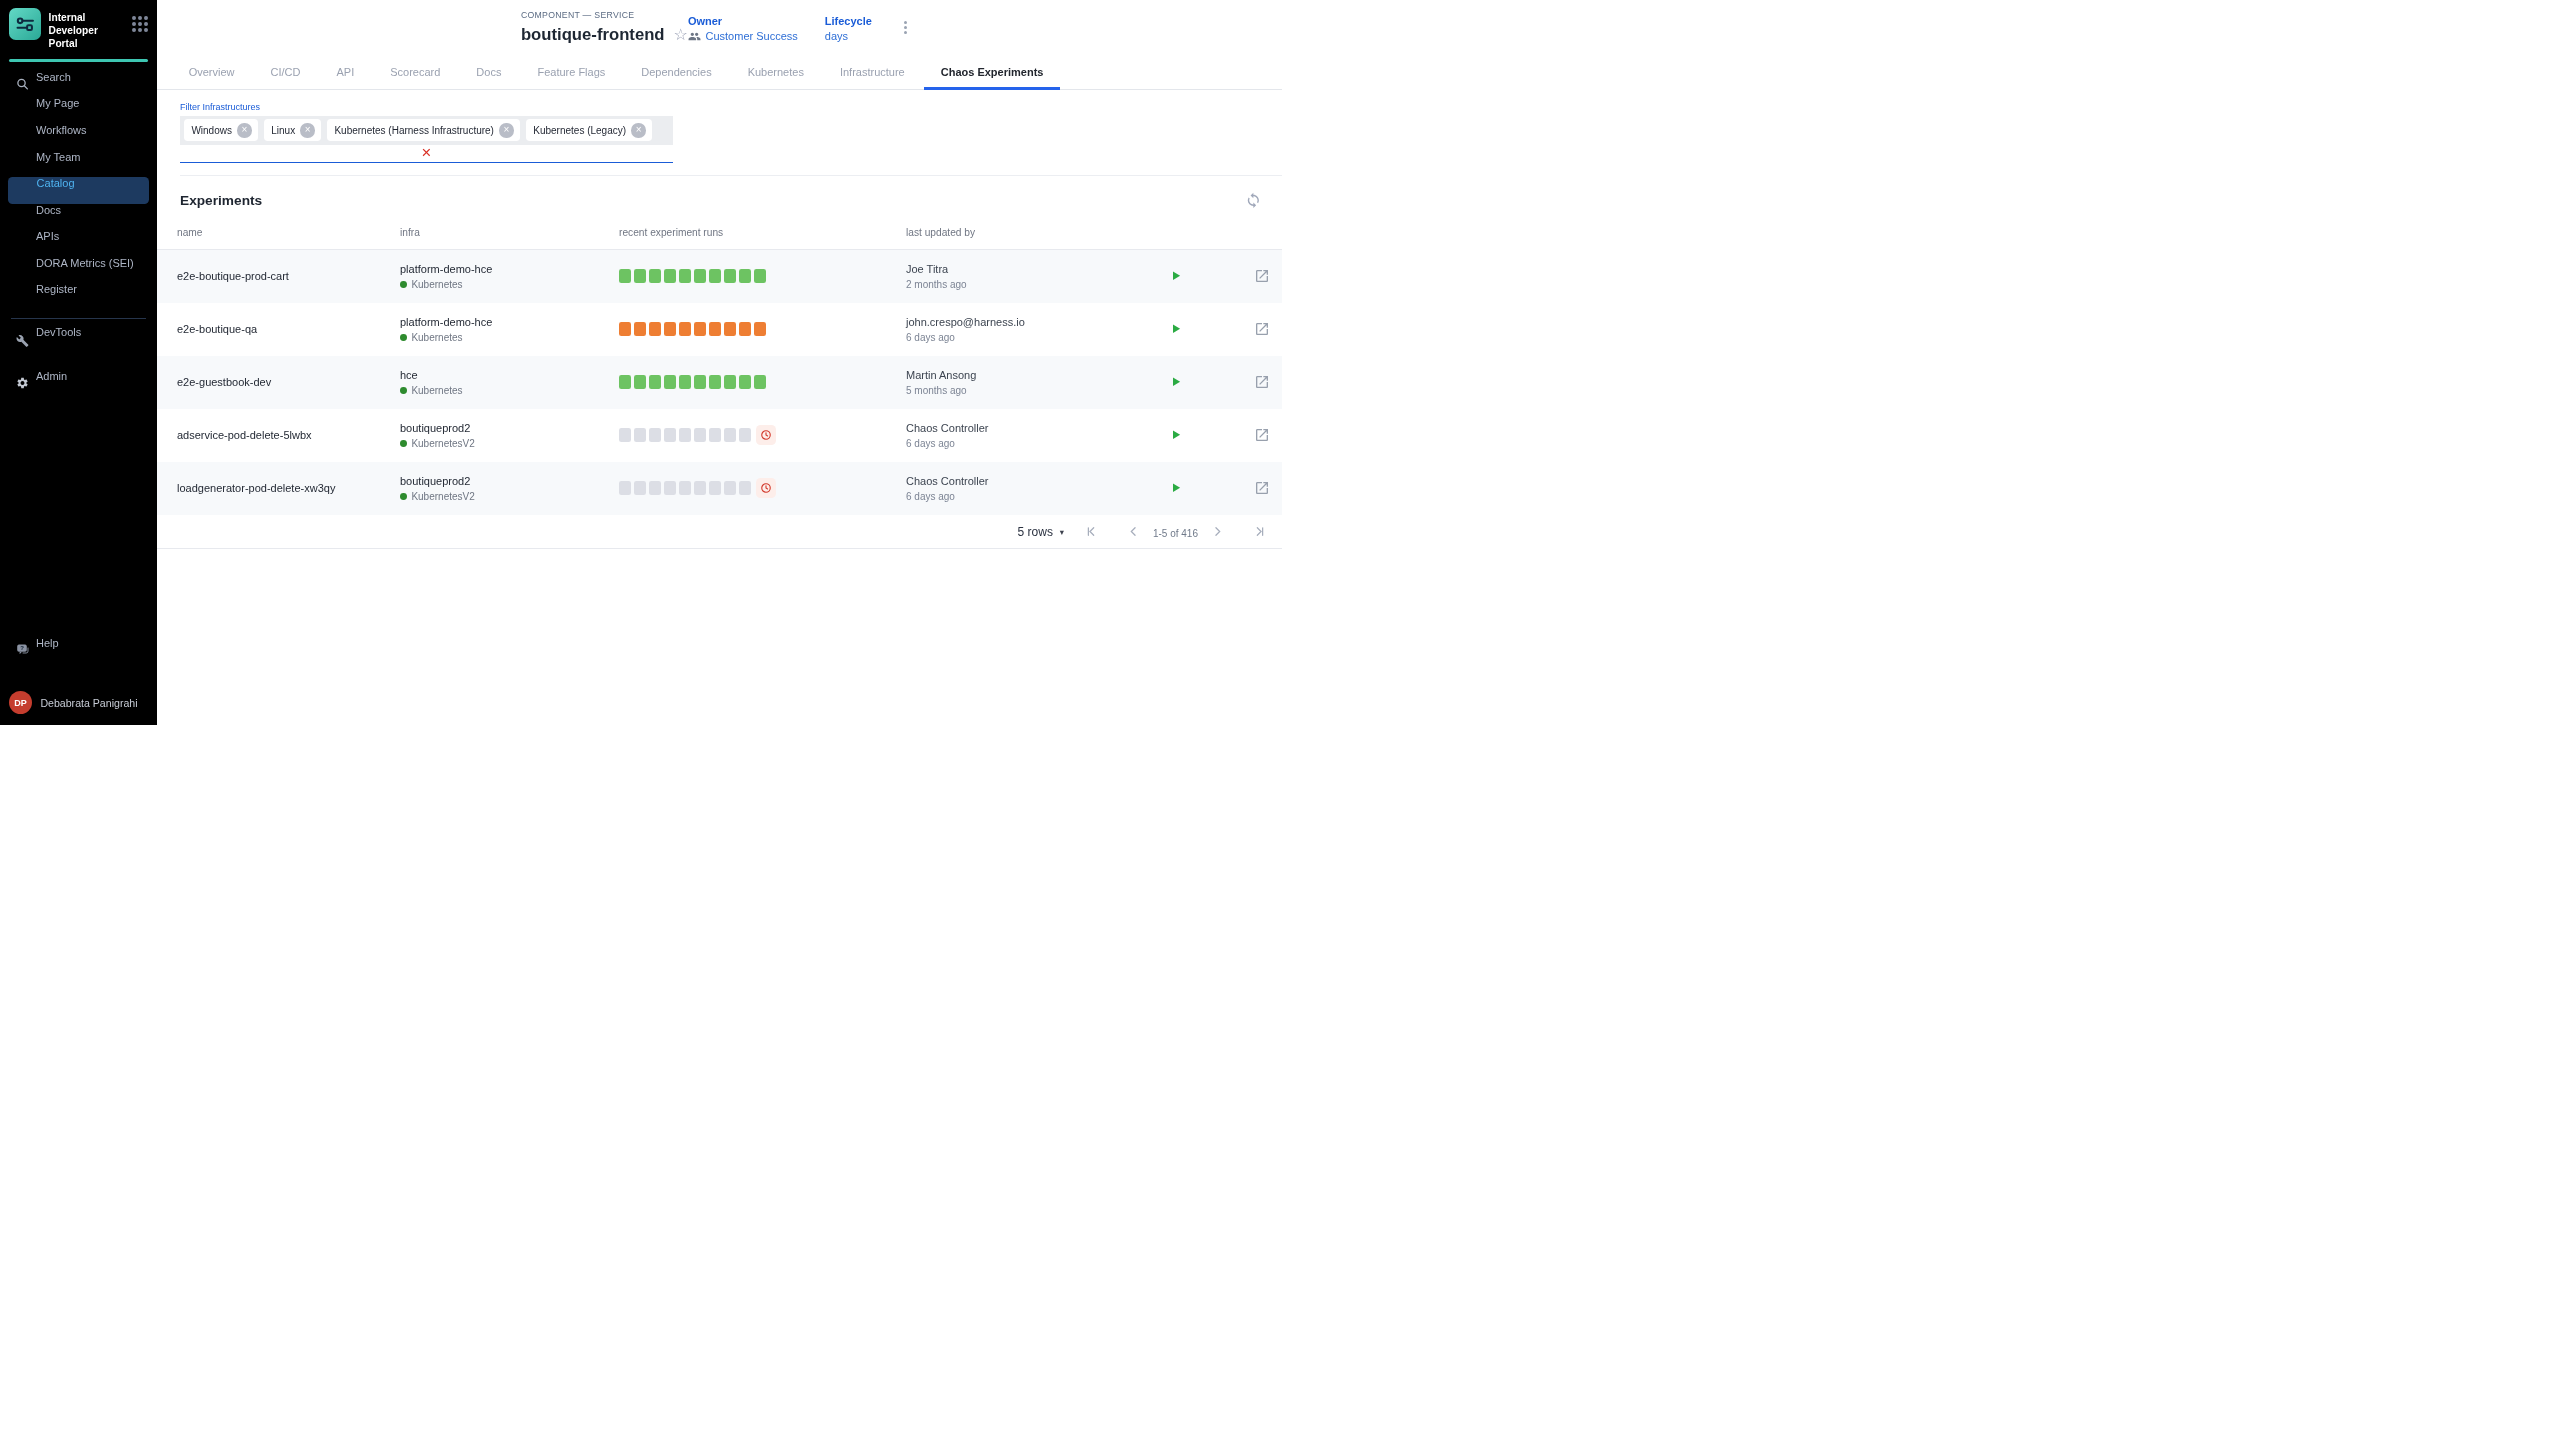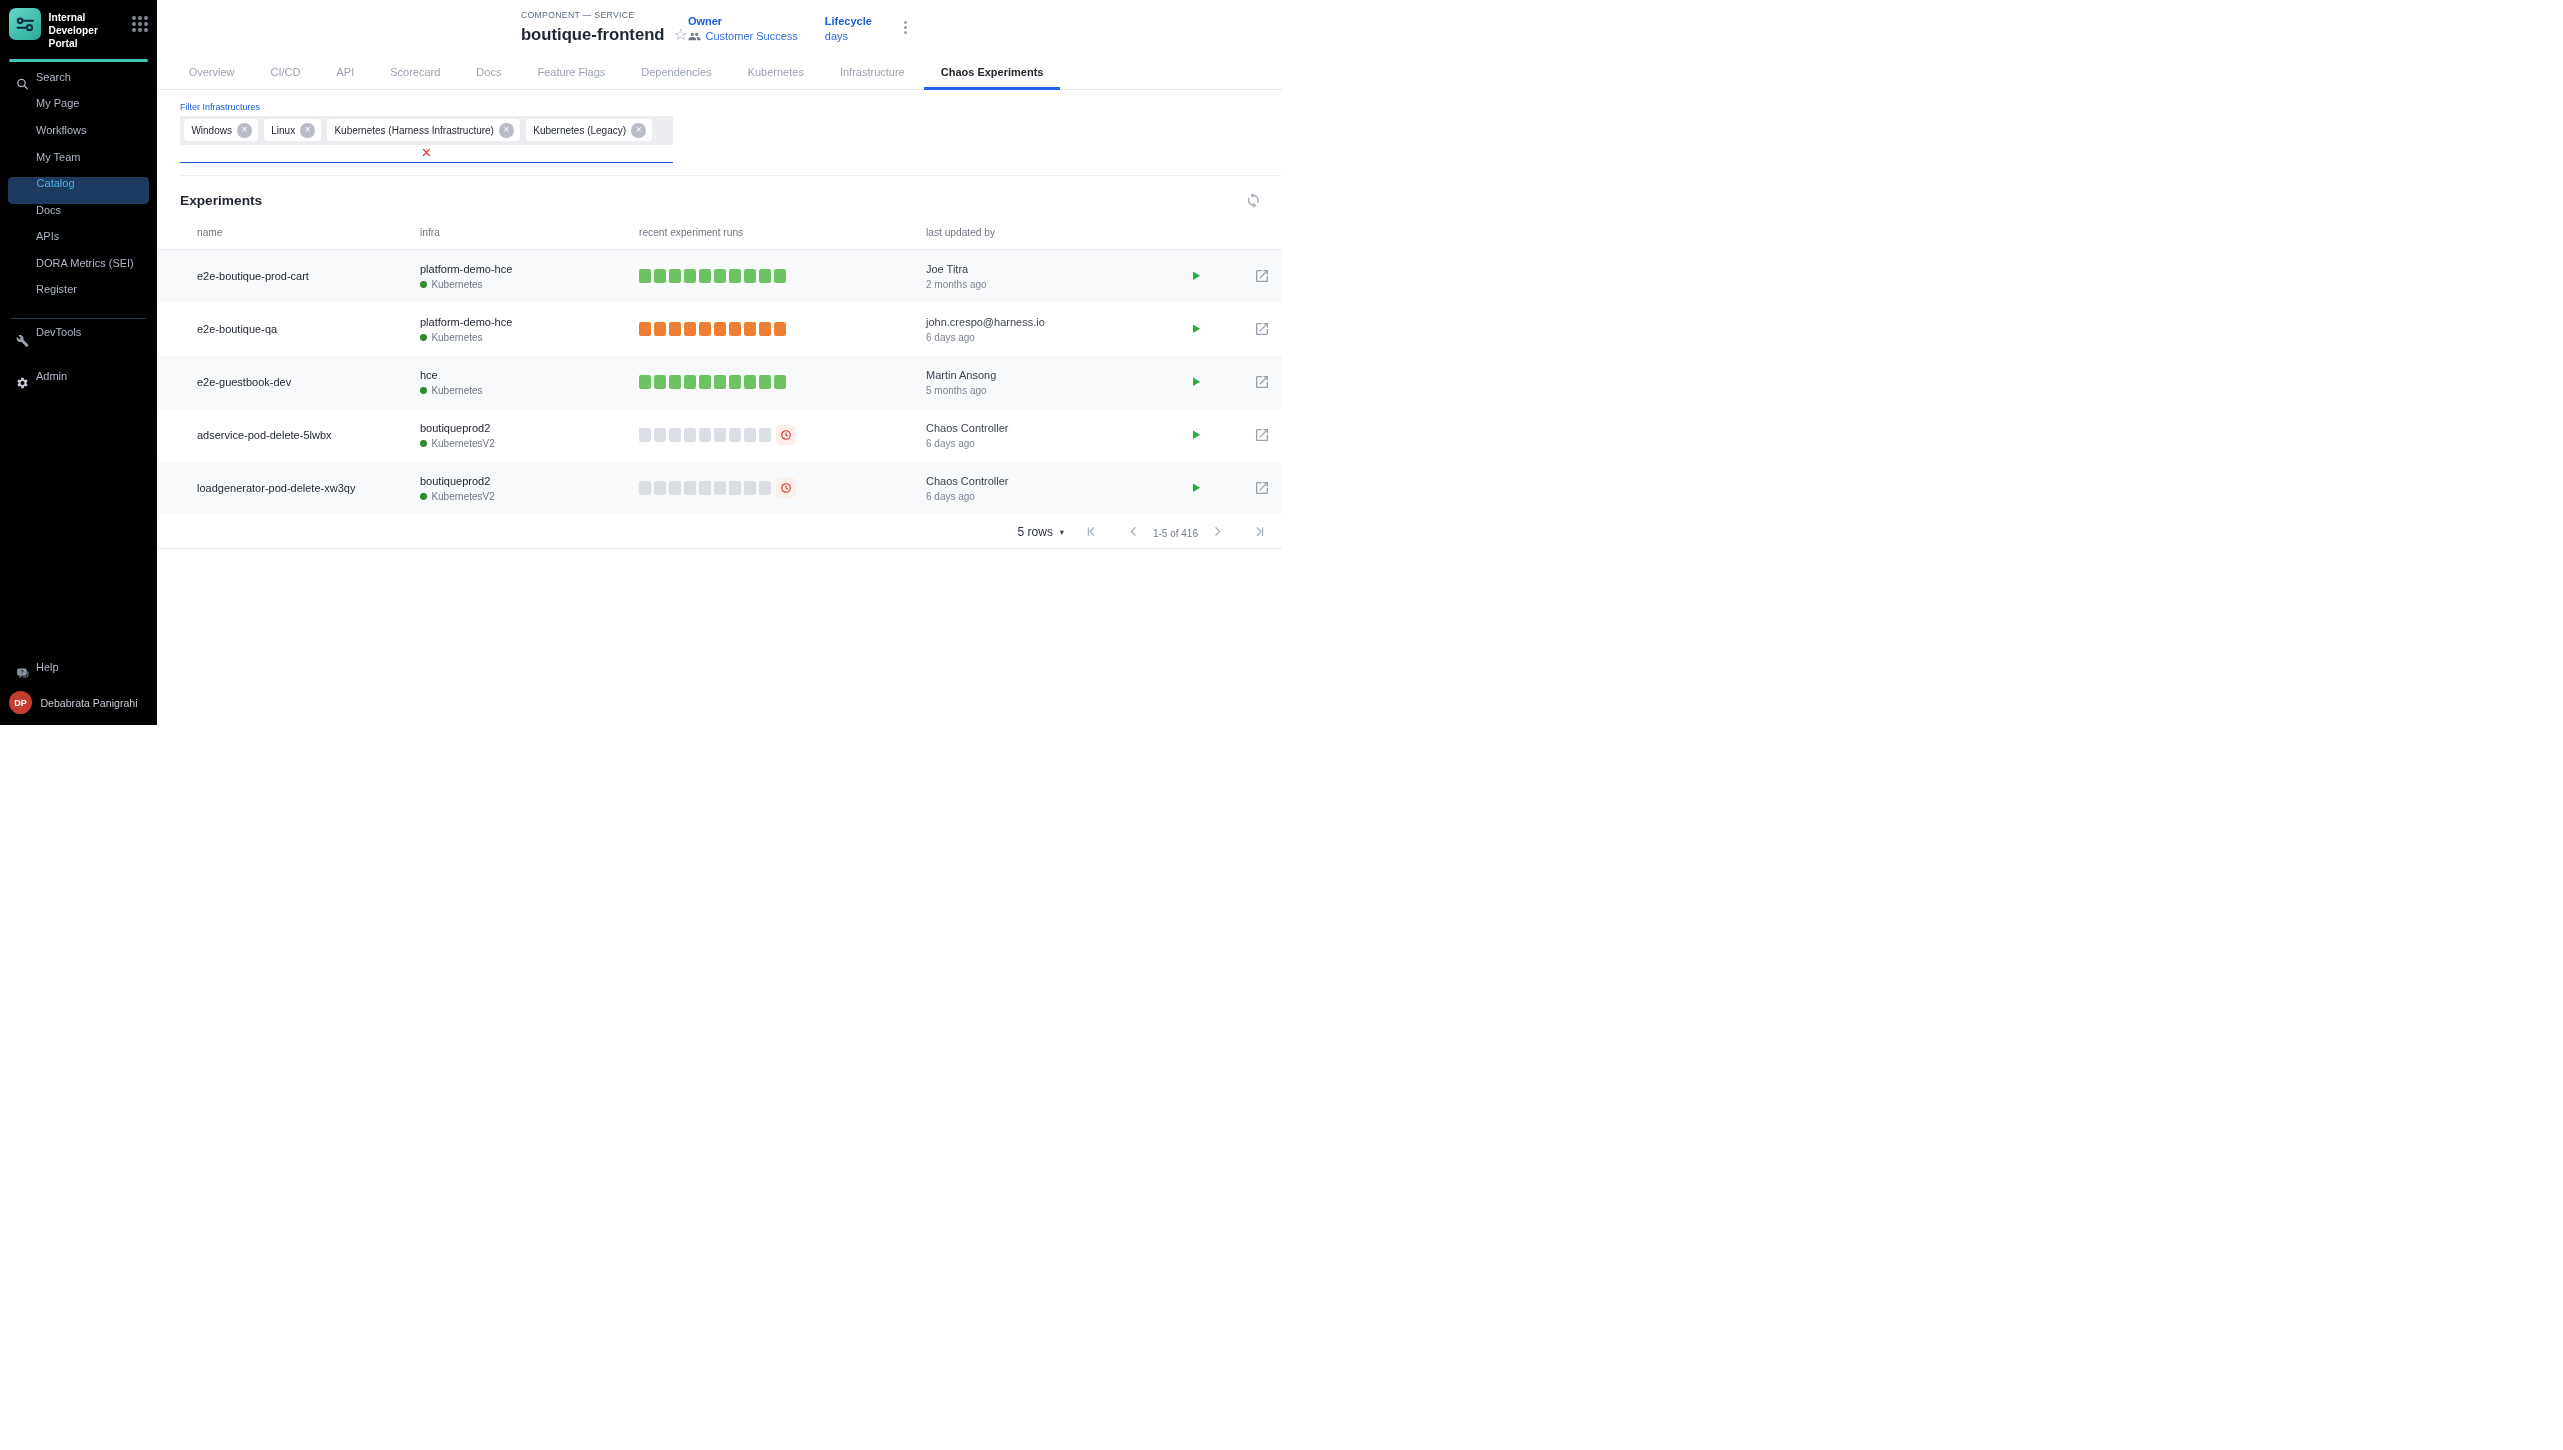--- a/index.html
+++ b/index.html
@@ -14,21 +14,21 @@
   .grid-icon span{width:3.8px;height:3.8px;border-radius:50%;background:#7e8698;}
   .teal-rule{height:2.3px;background:#3ec6b2;margin:3px 9px 0 9px;border-radius:1.5px;}
   .side-menu{padding-top:9px;}
   .side-item{position:relative;display:flex;align-items:flex-start;height:26.6px;padding-left:36px;font-size:11px;color:#aeb6c6;cursor:pointer;}
   .side-item .side-item-icon{position:absolute;left:16px;top:50%;transform:translateY(-50%);display:flex;}
   .side-item.active{background:#1d3a60;border-radius:4.6px;margin:0 7.6px;padding-left:29px;color:#4fb3f0;}
   .side-divider{height:0.8px;background:#26354c;margin:7.6px 10.6px;}
   .side-item.tool{height:30px;}
   .admin-item{margin-top:13.7px;}
   .side-spacer{flex:1;}
-  .help-item{margin-bottom:4px;}
+  .help-item{margin-bottom:28px;}
   .user-row{display:flex;align-items:center;gap:8.4px;padding:0 9px 10.6px 9px;cursor:pointer;}
   .avatar{width:23px;height:23px;border-radius:50%;background:#c53d2e;color:#fff;font-weight:bold;font-size:9px;display:flex;align-items:center;justify-content:center;flex-shrink:0;}
   .user-name{font-size:10.6px;color:#c7ccd6;}
 
   
   .main{flex:1;display:flex;flex-direction:column;min-width:0;}
   .main-header{display:flex;justify-content:center;align-items:flex-start;padding:10px 12px 0 8px;}
   .kicker{font-size:8.7px;color:#5b6b83;letter-spacing:0.3px;}
   .title-row{display:flex;align-items:center;gap:9px;margin-top:5.3px;}
   .page-title{font-size:16.7px;font-weight:bold;color:#1e2733;margin:0;}
@@ -52,21 +52,21 @@
   .chipbox{background:#ebedf0;display:flex;align-items:center;gap:6px;padding:3.8px 21px 3.8px 3.8px;cursor:text;}
   .chip{background:#fff;border-radius:3.8px;padding:3.8px 6px 3.8px 7.6px;font-size:10px;color:#1f2430;display:flex;align-items:center;gap:5.3px;white-space:nowrap;}
   .chip-x{width:14.4px;height:14.4px;border-radius:50%;background:#b9bdc7;color:#fff;font-size:10px;display:flex;align-items:center;justify-content:center;cursor:pointer;line-height:1;}
   .clear-x{color:#d93025;font-size:16.7px;padding:0 9px;cursor:pointer;line-height:1;}
   .section-rule{height:0.8px;background:#eceef2;margin-top:12px;}
 
   
   .exp-header{display:flex;justify-content:space-between;align-items:center;padding:16.7px 20px 7.6px 23px;}
   .exp-title{font-size:13.7px;font-weight:bold;color:#1e2530;margin:0;}
   .refresh-btn{cursor:pointer;display:flex;}
-  .trow{display:grid;grid-template-columns:223px 219px 287px 260px 1fr;padding-left:40px;padding-right:12px;align-items:center;}
+  .trow{display:grid;grid-template-columns:223px 219px 287px 260px 1fr;padding-left:20px;padding-right:12px;align-items:center;}
   .trow.head{height:32px;border-bottom:0.8px solid #e7e9ee;}
   .hcell{font-size:10.2px;color:#707683;}
   .tbody .trow{height:53px;cursor:pointer;}
   .tbody .trow:nth-child(odd){background:#f7f9fb;}
   .name-cell{font-size:11px;color:#242a35;}
   .infra-name{font-size:11px;color:#242a35;margin-bottom:3.8px;}
   .infra-sub{display:flex;align-items:center;gap:4.6px;}
   .dot{width:6.8px;height:6.8px;border-radius:50%;background:#2e8b2e;flex-shrink:0;}
   .infra-type{font-size:10px;color:#6f7683;}
   .runs-cell{display:flex;align-items:center;gap:3px;}

